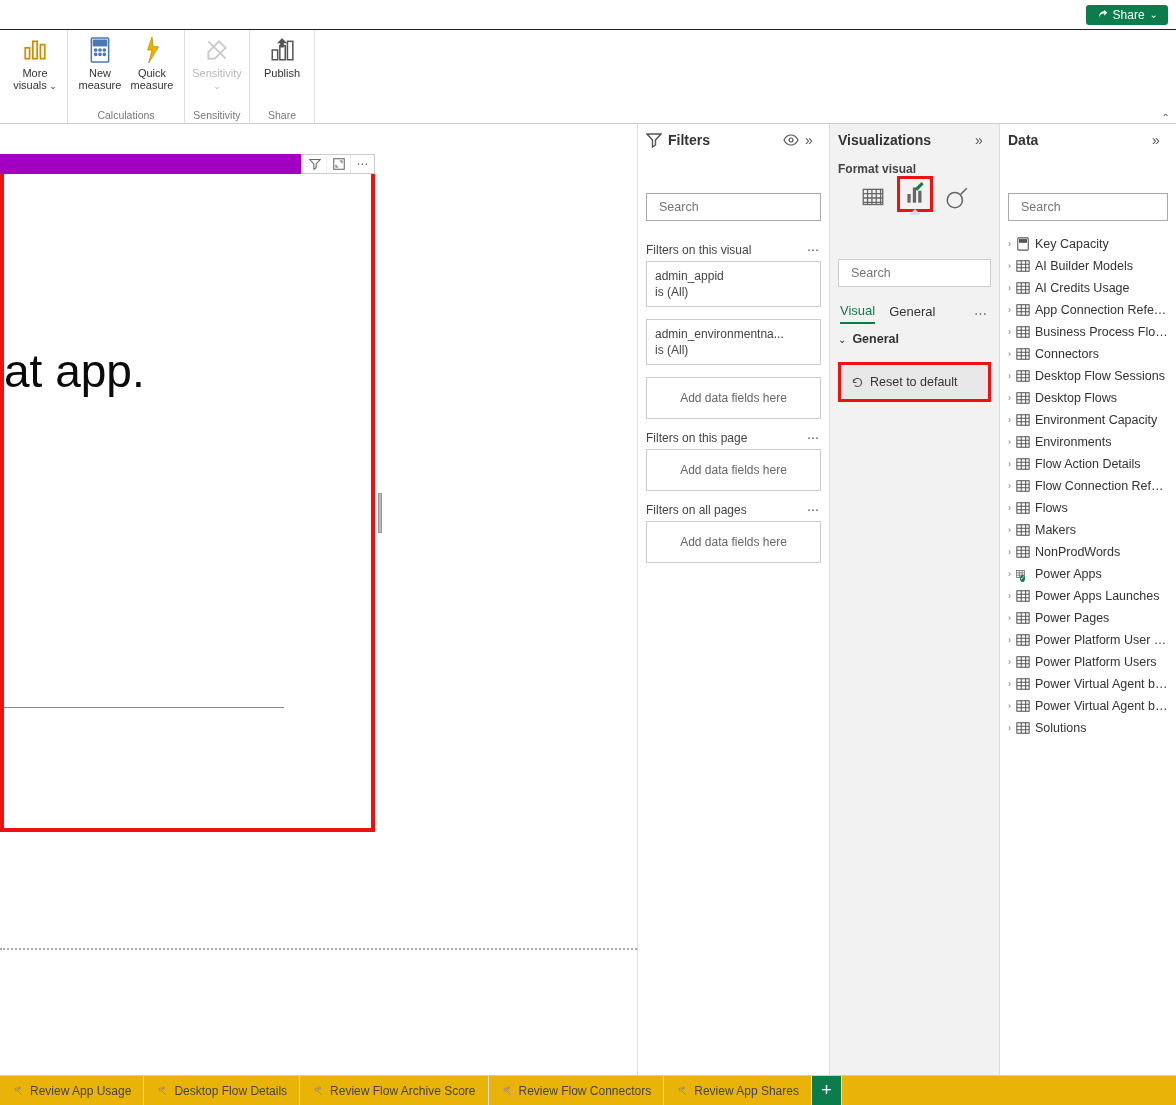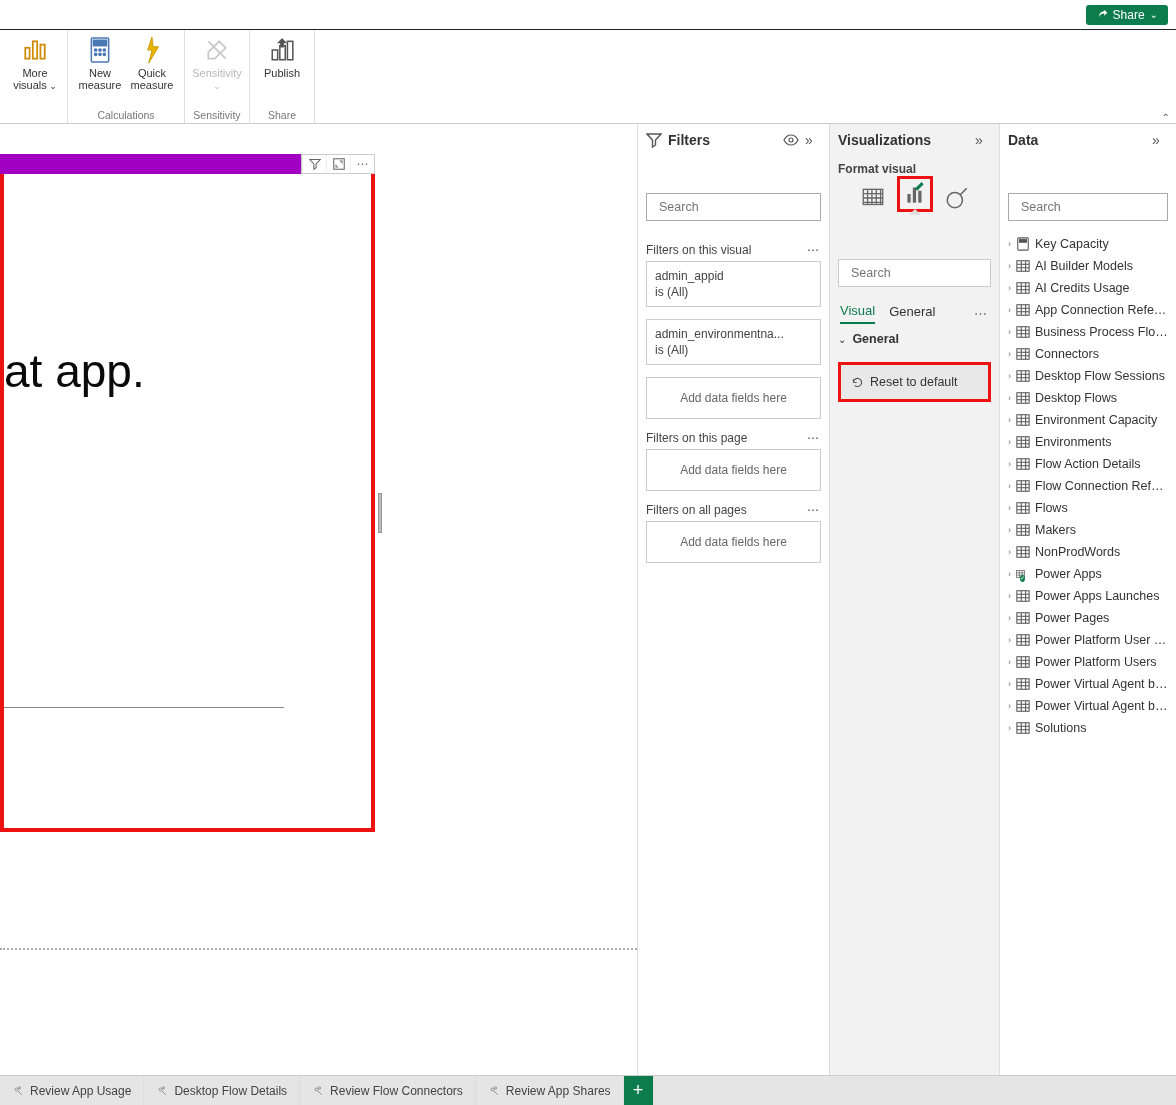--- a/index.html
+++ b/index.html
@@ -54,21 +54,21 @@
   .vg-tab { cursor:pointer; padding-bottom:4px;}
   .vg-tab.active { color:#0d7c4d; border-bottom:2px solid #0d7c4d;}
   .vg-dots { margin-left:auto; letter-spacing:2px; cursor:pointer; color:#555;}
   .gen-row { padding:6px 8px; font-size:12.5px; display:flex; align-items:center; gap:6px; cursor:pointer;}
   .reset-row { margin:10px 8px; border:3px solid #e11; background:#e8e8e8; padding:10px; font-size:12.5px; display:flex; align-items:center; gap:6px; cursor:pointer;}
   .data-list { overflow:hidden; padding:4px 0;}
   .data-item { display:flex; align-items:center; gap:5px; padding:2px 8px; font-size:12.5px; color:#333; cursor:pointer; white-space:nowrap; height:22px;}
   .data-item .chev { font-size:9px; color:#666;}
   .data-item .tico { width:14px; height:14px; flex:none; display:flex; align-items:center; justify-content:center;}
   .data-item .txt { overflow:hidden; text-overflow:ellipsis; flex:1;}
-  .bottom-tabs { position:absolute; bottom:0; left:0; right:0; height:30px; border-top:1px solid #ccc; display:flex; align-items:center; background:#e5e5e5;}
+  .bottom-tabs { position:absolute; bottom:0; left:0; right:0; height:30px; border-top:1px solid #ccc; display:flex; align-items:center; background:#eab308;}
   .btab { height:30px; border-right:1px solid #ddd; padding:0 12px; display:flex; align-items:center; gap:6px; font-size:12px; color:#444; cursor:pointer;}
   .btab.add { background:#0d7c4d; color:#fff; font-size:18px; width:30px; justify-content:center; padding:0;}
   svg { display:block; }
 </style>
 </head>
 <body>
 
 <div class="topbar">
   <button class="share-btn">
     <svg viewBox="0 0 16 16">
@@ -560,28 +560,38 @@
       <span>Desktop Flow Details</span>
     </div>
     <div class="btab">
       <span>
         <svg width="12" height="12" viewBox="0 0 16 16" fill="none" stroke="#888" stroke-width="1.2">
           <circle cx="6" cy="6" r="2"></circle>
           <path d="M8 8l5 5"></path>
           <circle cx="10" cy="4" r="1.5"></circle>
         </svg>
       </span>
-      <span>Review Flow Connectors</span>
+      <span>Review Flow Archive Score</span>
     </div>
     <div class="btab">
       <span>
         <svg width="12" height="12" viewBox="0 0 16 16" fill="none" stroke="#888" stroke-width="1.2">
           <circle cx="6" cy="6" r="2"></circle>
           <path d="M8 8l5 5"></path>
           <circle cx="10" cy="4" r="1.5"></circle>
         </svg>
       </span>
+      <span>Review Flow Connectors</span>
+    </div>
+    <div class="btab">
+      <span>
+        <svg width="12" height="12" viewBox="0 0 16 16" fill="none" stroke="#888" stroke-width="1.2">
+          <circle cx="6" cy="6" r="2"></circle>
+          <path d="M8 8l5 5"></path>
+          <circle cx="10" cy="4" r="1.5"></circle>
+        </svg>
+      </span>
       <span>Review App Shares</span>
     </div>
     <div class="btab add">
       <span>+</span>
     </div>
   </div>
 
 </body></html>

